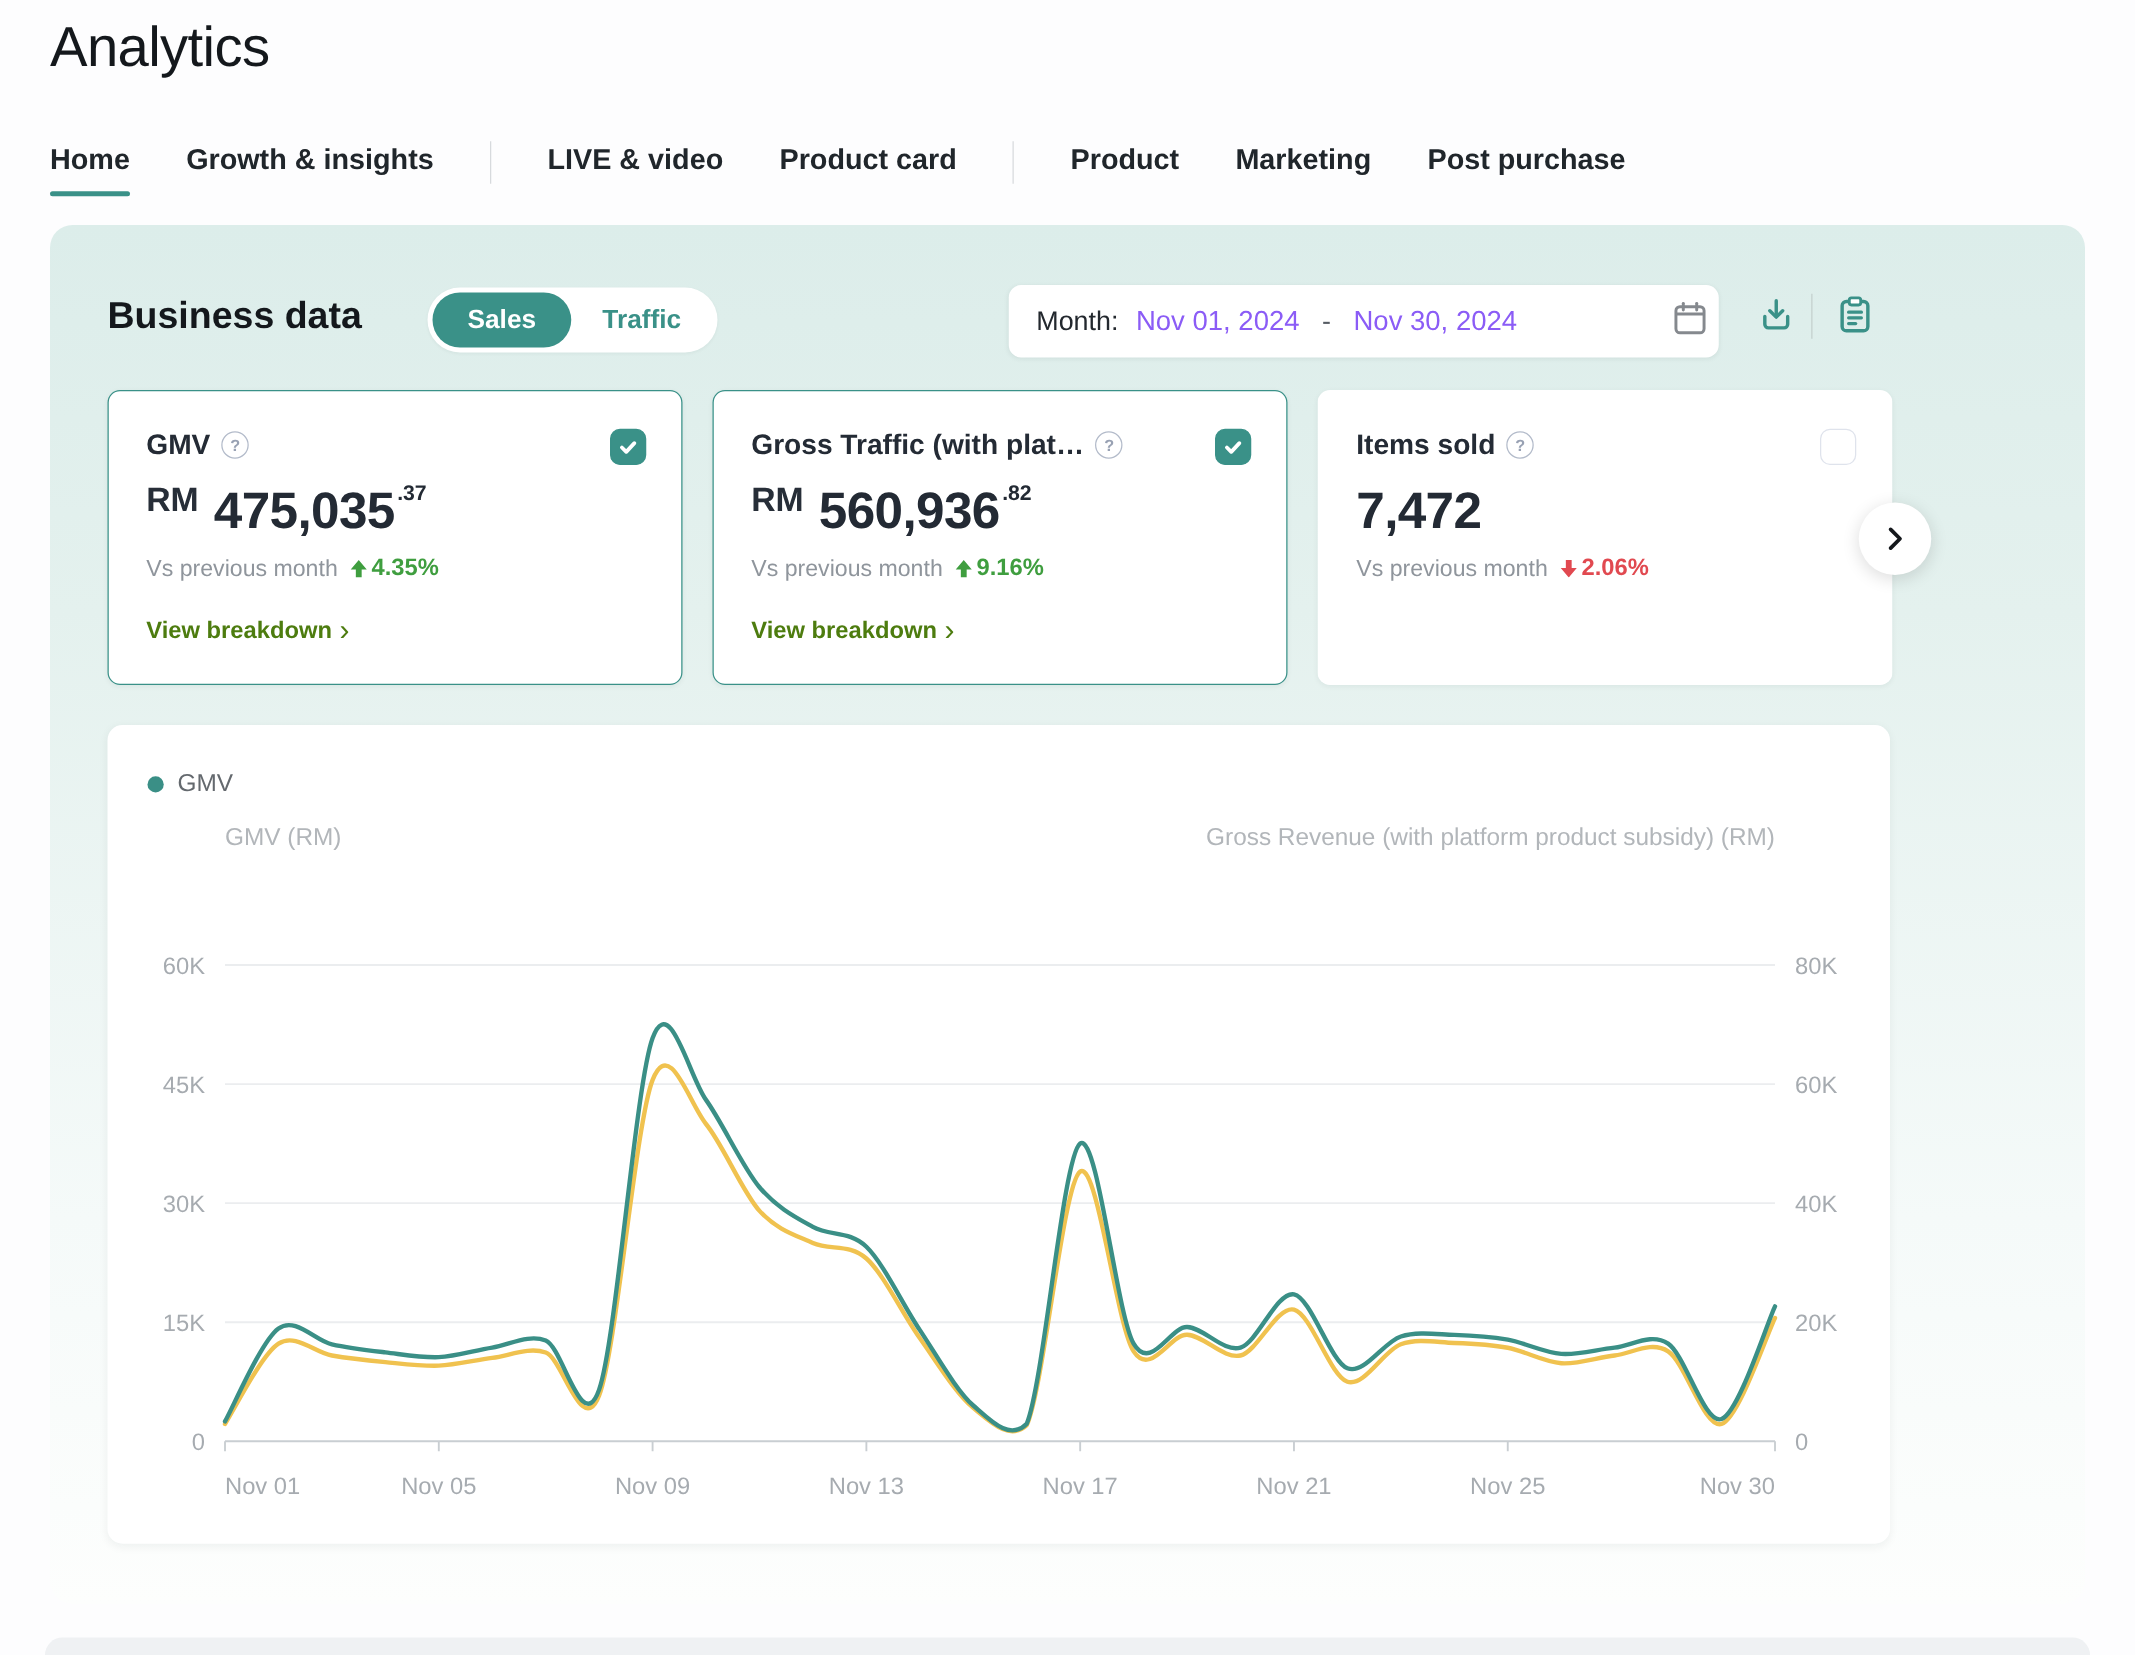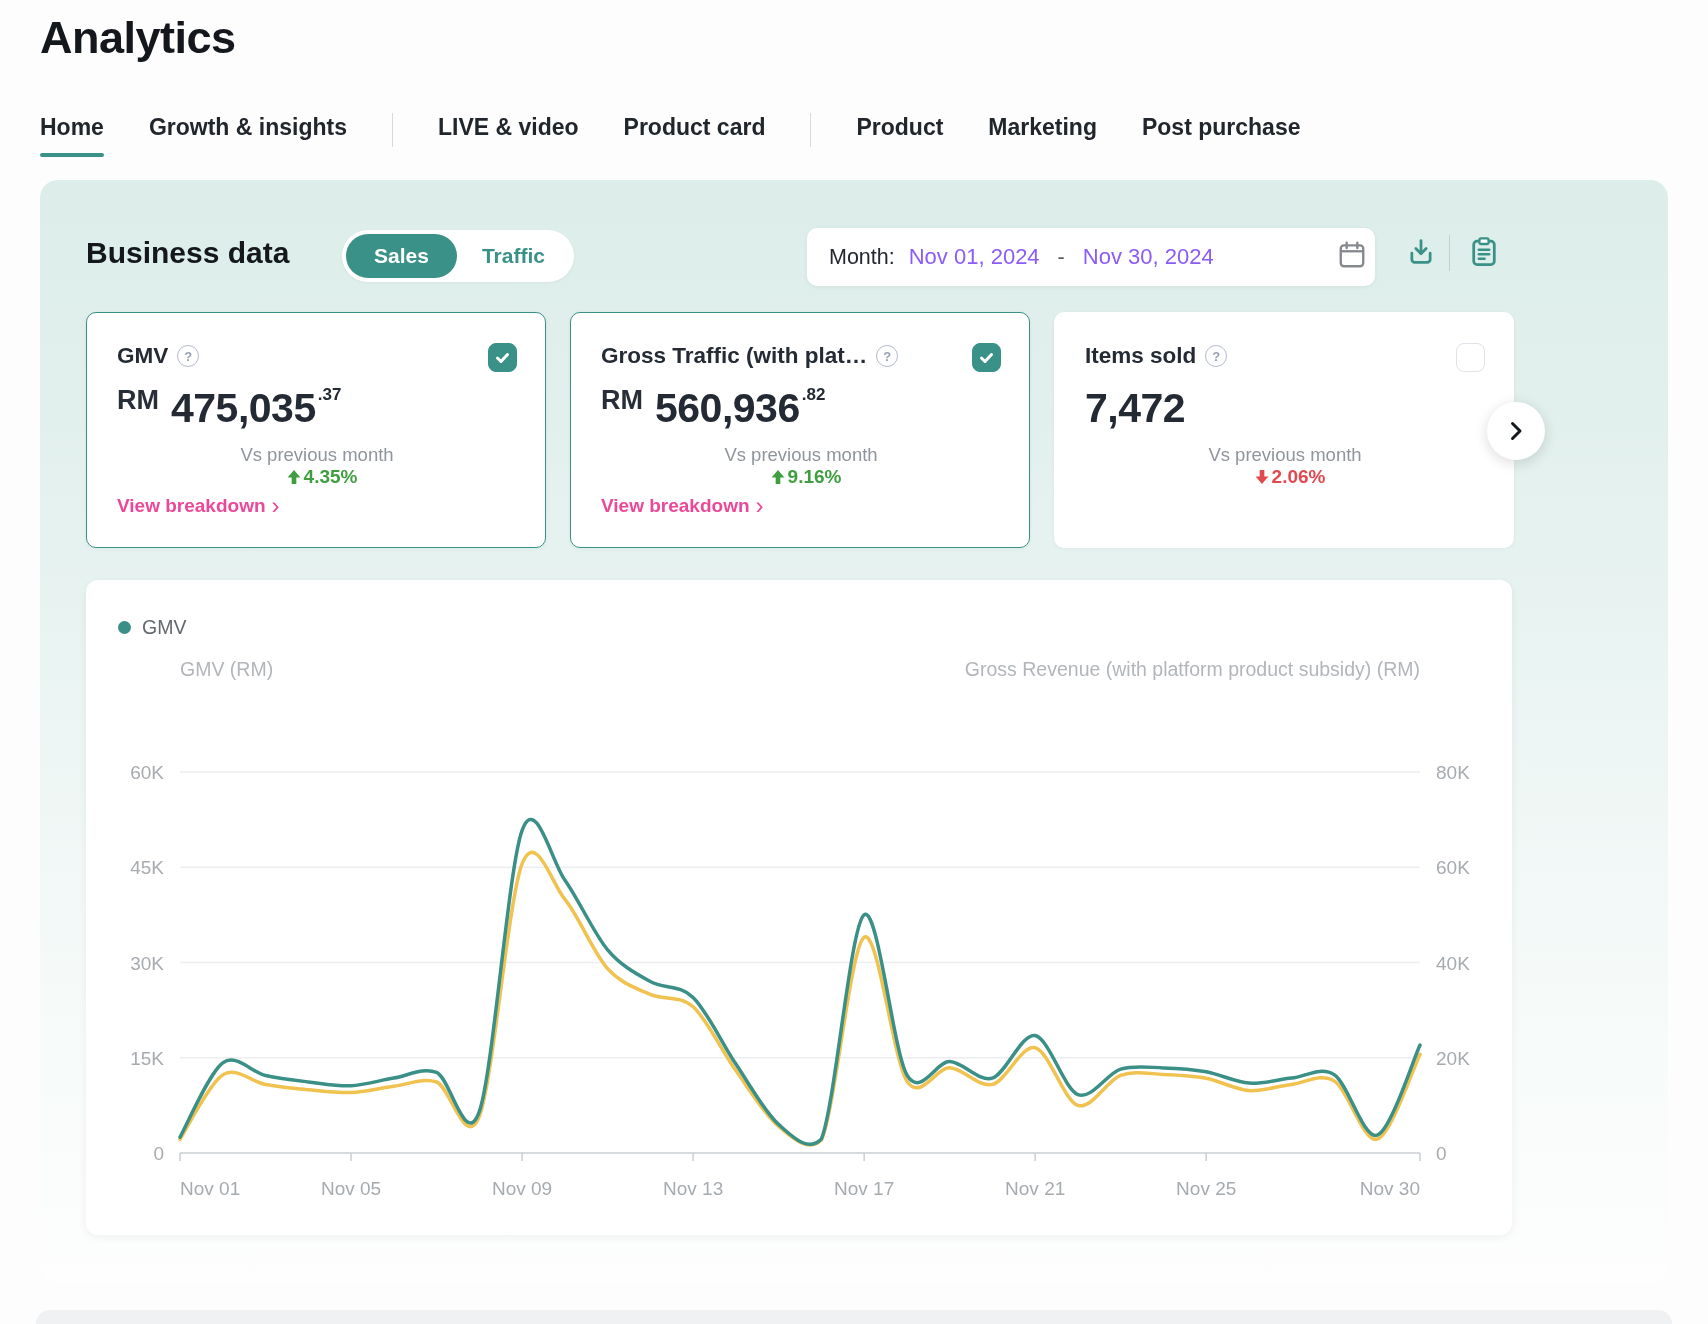--- a/index.html
+++ b/index.html
@@ -1,20 +1,20 @@
 <!DOCTYPE html>
 <html><head>
 <meta charset="utf-8">
 <style>
   * { margin:0; padding:0; box-sizing:border-box; }
   html,body { width:1708px; height:1324px; background:#fdfdfe; overflow:hidden;
     font-family:"Liberation Sans", sans-serif; color:#1e2328; }
 
   
-  .page-title { position:absolute; left:40px; top:12px; font-size:45px; font-weight:700;
+  .page-title { position:absolute; left:40px; top:12px; font-size:45px; font-weight:400;
     letter-spacing:-0.5px; color:#14181c; }
   .tabbar { position:absolute; left:40px; top:106px; display:flex; align-items:center; gap:45px; height:48px; }
   .tab { font-size:23px; font-weight:600; color:#20262b; cursor:pointer; position:relative; padding-bottom:6px; }
   .tab.active { font-weight:700; }
   .tab.active::after { content:""; position:absolute; left:0; right:0; bottom:-10px; height:4px;
     background:#3a9188; border-radius:2px; }
   .tab-divider { width:1px; height:34px; background:#d7dadd; }
 
   
   .panel { position:absolute; left:40px; top:180px; width:1628px; height:1103px; border-radius:18px;
@@ -49,28 +49,28 @@
     color:#98a1b3; flex:0 0 auto; }
   .checkbox { position:absolute; right:28px; top:30px; width:29px; height:29px; border-radius:8px;
     background:#fff; border:1.5px solid #dfe3ec; cursor:pointer; display:flex; align-items:center; justify-content:center; }
   .checkbox.on { background:#3a9188; border-color:#3a9188; }
   .checkbox svg { display:none; }
   .checkbox.on svg { display:block; }
   .card-value { display:flex; align-items:flex-start; margin-top:16px; }
   .currency { font-size:27px; font-weight:600; color:#272e38; margin-right:12px; }
   .val-int { font-size:41px; font-weight:800; color:#232a34; letter-spacing:-0.5px; }
   .val-dec { font-size:17px; font-weight:700; color:#232a34; margin-left:2px; }
-  .card-vs { display:flex; align-items:center; margin-top:12px; font-size:18.5px; color:#8f959c;flex-direction:column; }
+  .card-vs { display:flex; align-items:flex-end; margin-top:12px; font-size:18.5px; color:#8f959c; }
   .delta { display:flex; align-items:center; font-size:19px; font-weight:700; margin-left:10px; }
   .card.up .delta { color:#3f9e3f; }
   .card.down .delta { color:#e14950; }
   .delta svg { margin-right:3px; }
   .card.down .delta svg { transform:rotate(180deg); }
-  .card-link { display:flex; align-items:center; margin-top:7px; font-size:19px; font-weight:700;
-    color:#ec4899; cursor:pointer; }
+  .card-link { display:flex; align-items:center; margin-top:28px; font-size:19px; font-weight:700;
+    color:#4d7c0f; cursor:pointer; }
   .card-link .chev { font-size:24px; font-weight:400; margin-left:6px; line-height:14px; }
 
   .next-btn { position:absolute; left:1447px; top:222px; width:58px; height:58px; border-radius:50%;
     background:#fff; box-shadow:0 3px 14px rgba(0,0,0,.14); display:flex; align-items:center;
     justify-content:center; cursor:pointer; }
 
   
   .chart-card { position:absolute; left:46px; top:400px; width:1426px; height:655px; background:#fff;
     border-radius:12px; box-shadow:0 2px 8px rgba(25,40,40,.06); }
   .legend { position:absolute; left:32px; top:36px; display:flex; align-items:center; gap:40px; }

